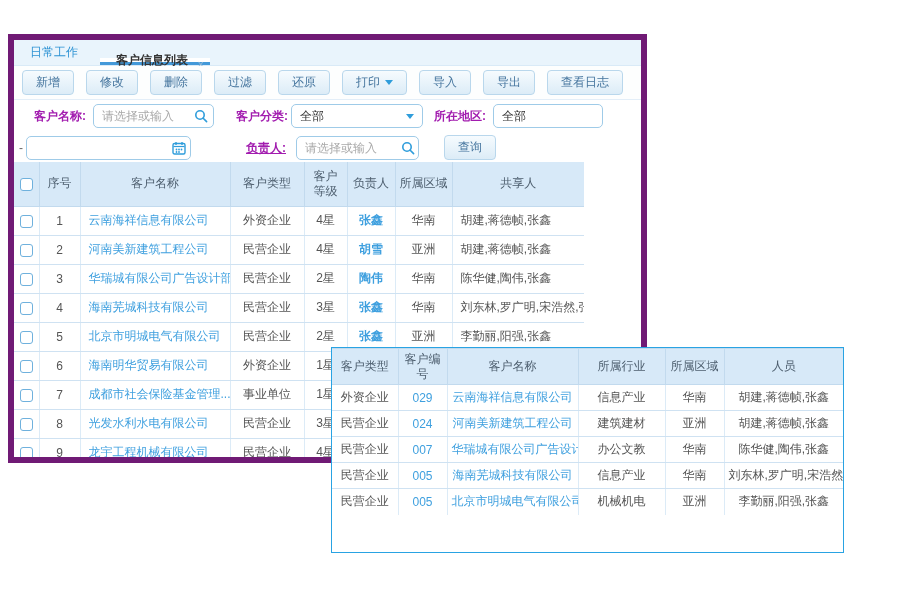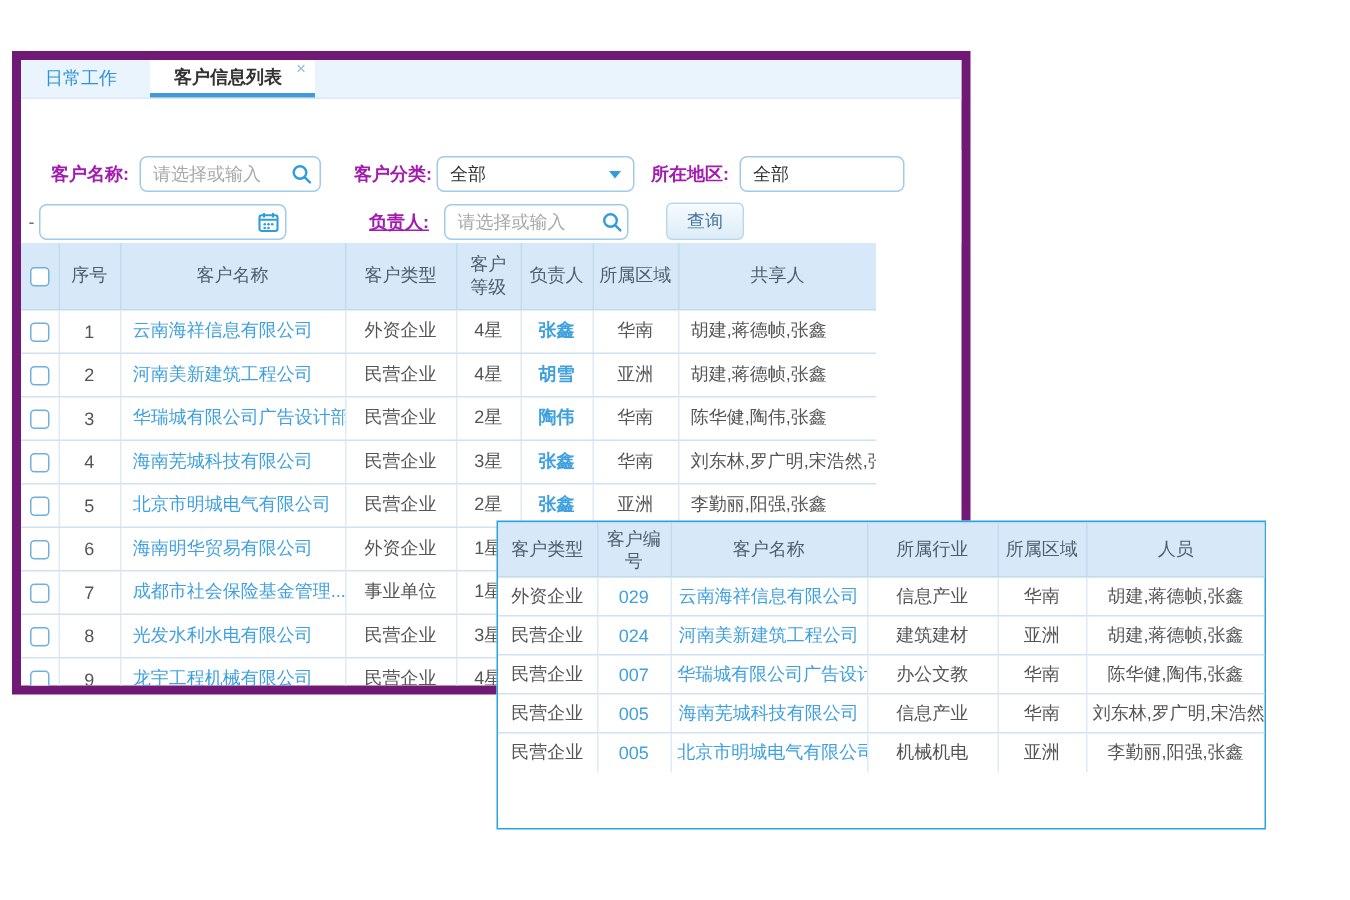--- a/index.html
+++ b/index.html
@@ -8,21 +8,21 @@
 
   
   .main-panel { position:absolute; left:8px; top:34px; width:639px; height:429px;
     border:6px solid #701a75; background:#fff; overflow:hidden; }
 
   .tabbar { position:absolute; left:0; top:0; width:100%; height:26px;
     background:#e9f4fc; display:flex; align-items:stretch; border-bottom:1px solid #d9eaf7; }
   .tab { display:flex; align-items:center; padding:0 16px; font-size:12px;
     color:#2e93d4; cursor:pointer; position:relative; }
   .tab.active { background:#fff; color:#333; font-weight:bold;
-    border-bottom:3px solid #4399d9; padding-right:22px; margin-left:6px; }
+    border-bottom:3px solid #4399d9; padding-right:22px; margin-left:6px;margin-top:18px; }
   .tab-close { position:absolute; right:6px; top:1px; font-size:11px; color:#90b9d9;
     font-weight:normal; line-height:11px; }
 
   .toolbar { position:absolute; left:0; top:26px; width:100%; height:34px;
     display:flex; align-items:center; gap:12px; padding-left:8px;
     border-bottom:1px solid #e3eef8; background:#fdfefe; }
   .btn { height:25px; padding:0 13px; font-size:12px; color:#44749d;
     background:linear-gradient(#f6fbfe,#dcecf7); border:1px solid #b9d7ec;
     border-radius:4px; display:inline-flex; align-items:center; gap:5px; cursor:pointer; }
   .caret { width:0; height:0; border-left:4px solid transparent;
@@ -75,20 +75,34 @@
 <div class="main-panel">
 
   <div class="tabbar">
     <div class="tab">日常工作</div>
     <div class="tab active">
       <span>客户信息列表</span>
       <span class="tab-close">×</span>
     </div>
   </div>
 
+  <div class="toolbar">
+    <button class="btn">新增</button>
+    <button class="btn">修改</button>
+    <button class="btn">删除</button>
+    <button class="btn">过滤</button>
+    <button class="btn">还原</button>
+    <button class="btn">
+      <span>打印</span>
+      <span class="caret"></span>
+    </button>
+    <button class="btn">导入</button>
+    <button class="btn">导出</button>
+    <button class="btn">查看日志</button>
+  </div>
 
   <div class="filters">
 
     <span class="flabel" style="left:20px; top:4px;">客户名称:</span>
     <input class="finput" style="left: 79px; top: 4px; width: 121px;" placeholder="请选择或输入">
     <span class="icon-abs" style="left:180px; top:9px;">
       <svg width="14" height="14" viewBox="0 0 14 14">
           <circle cx="6" cy="6" r="4.2" fill="none" stroke="#2f9ddb" stroke-width="1.6"></circle>
           <line x1="9.2" y1="9.2" x2="12.6" y2="12.6" stroke="#2f9ddb" stroke-width="1.6" stroke-linecap="round"></line>
         </svg>

